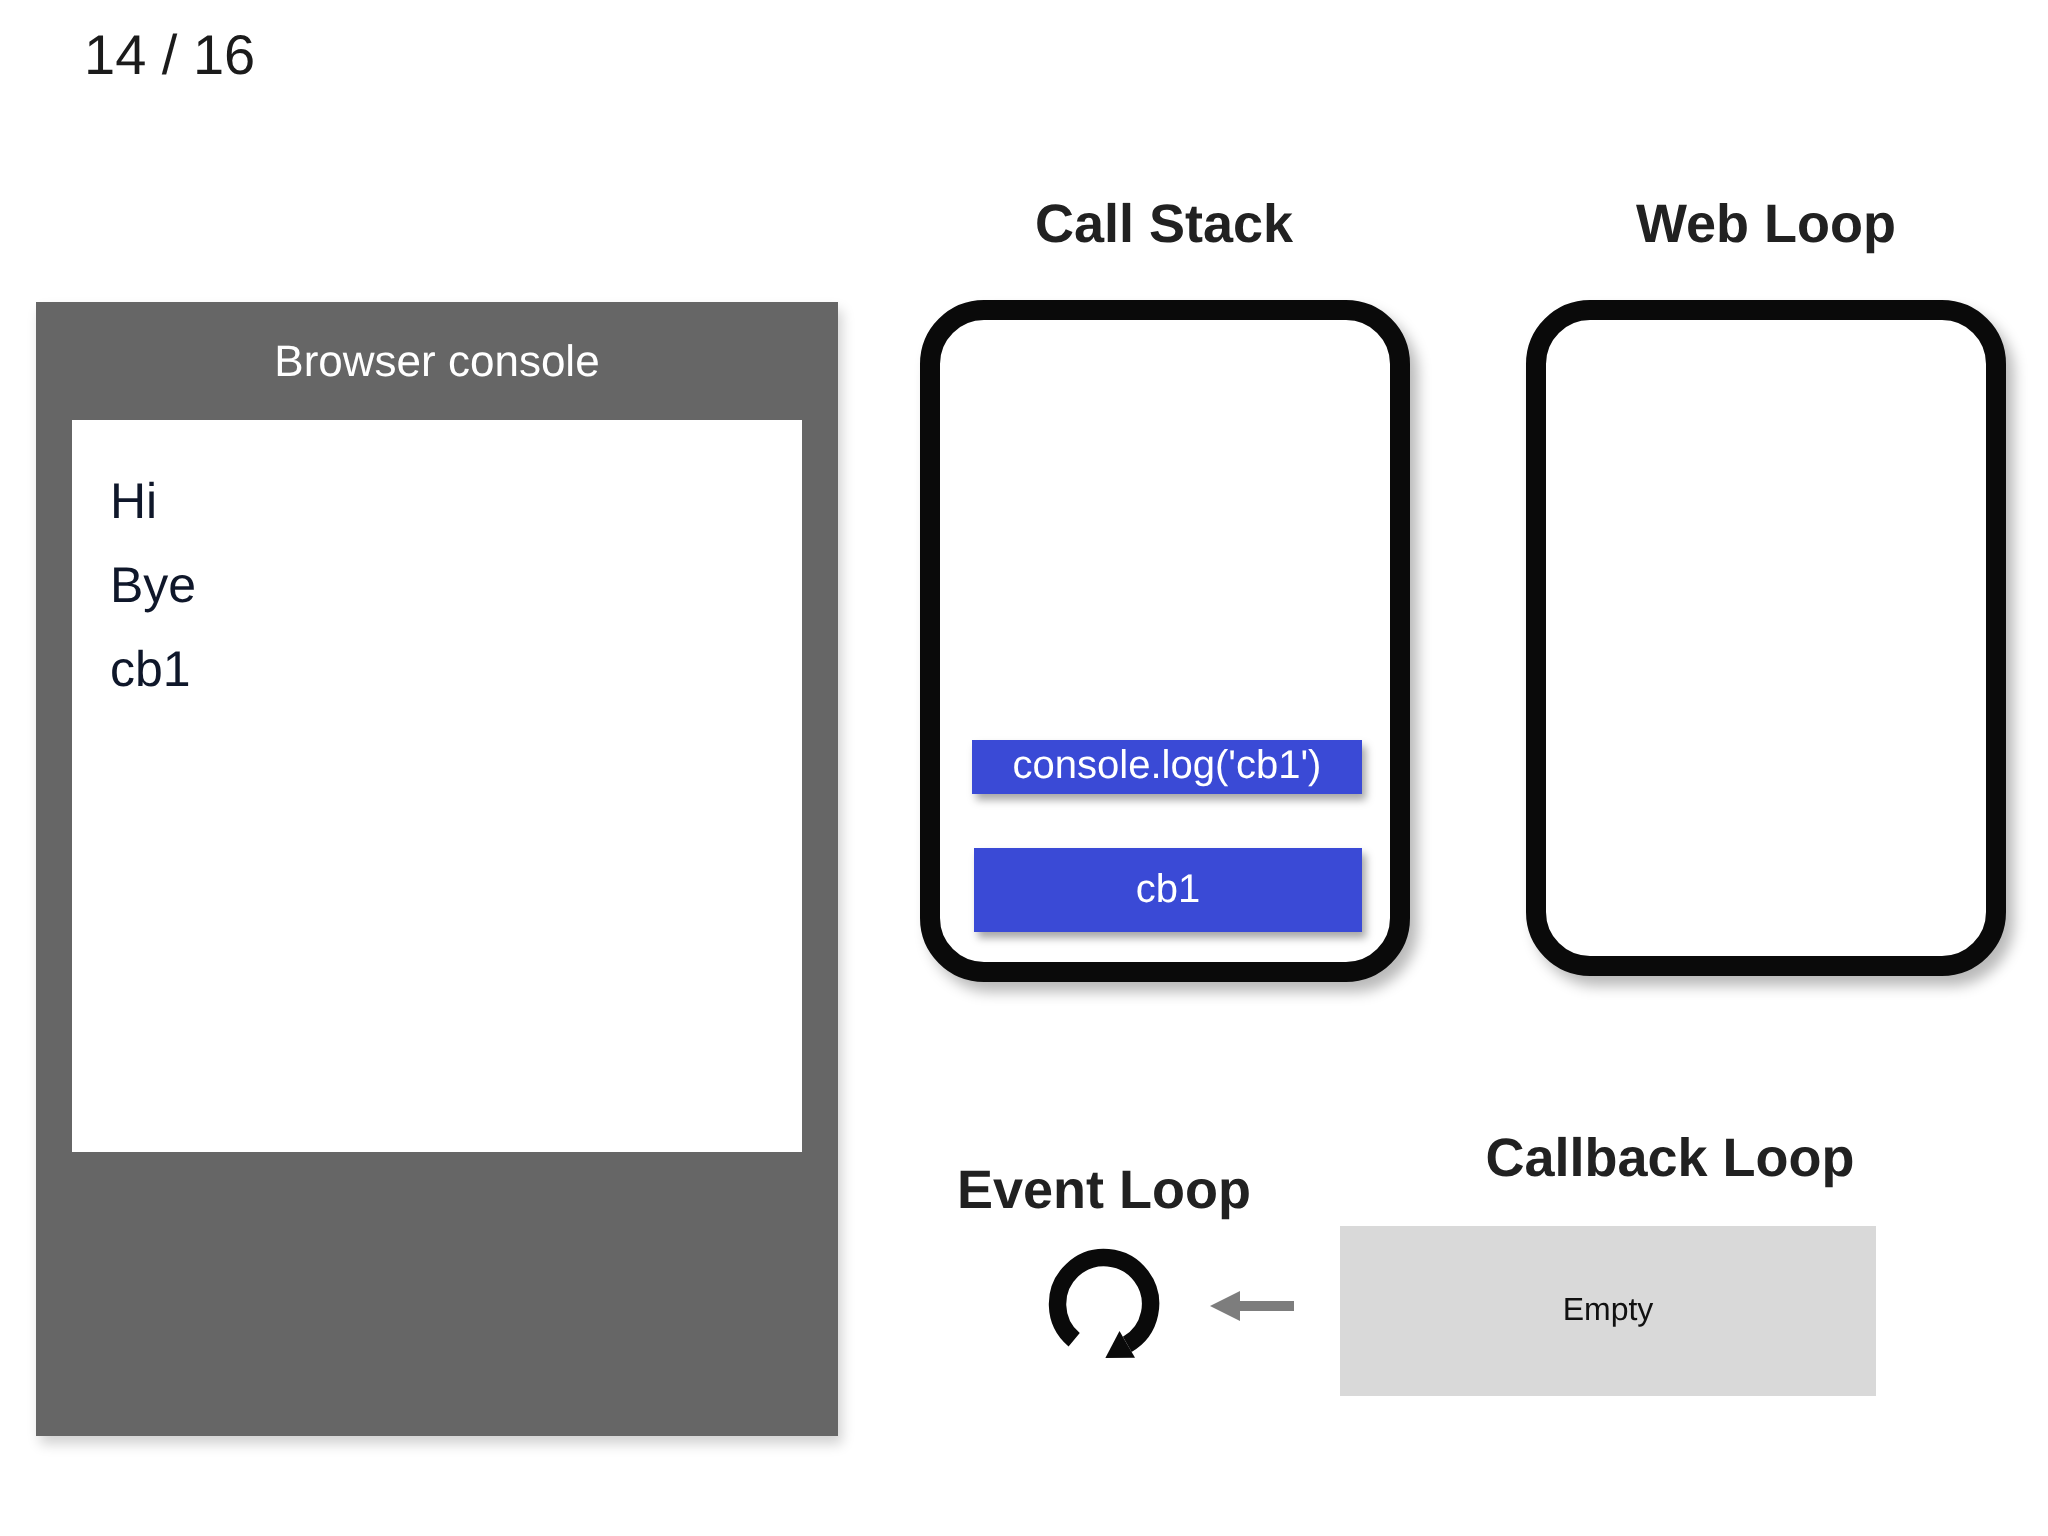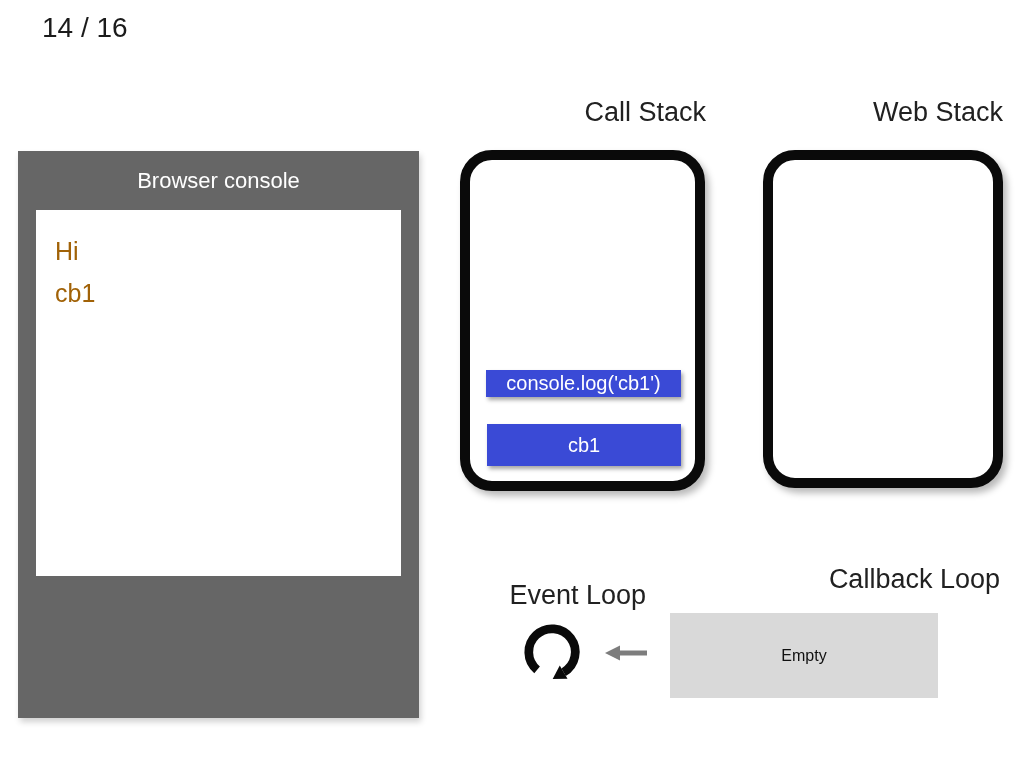--- a/index.html
+++ b/index.html
@@ -18,25 +18,25 @@
   .console-header{
     position:absolute;left:0;top:0;width:100%;height:59px;
     display:flex;align-items:center;justify-content:center;
     color:#ffffff;font-size:22px;
   }
   .console-body{
     position:absolute;left:18px;top:59px;width:365px;height:366px;
     background:#ffffff;box-sizing:border-box;padding:29px 0 0 19px;
   }
   .console-line{
-    font-size:25px;color:#a16207;line-height:1;margin:0 0 17px 0;
+    font-size:25px;color:#0f172a;line-height:1;margin:0 0 17px 0;
   }
   
   .section-title{
-    position:absolute;font-size:27px;color:#212121;text-align:right;
+    position:absolute;font-size:27px;color:#212121;text-align:center;font-weight:bold;
   }
   .call-stack-title{left:458px;top:97px;width:248px;}
   .web-apis-title{left:763px;top:97px;width:240px;}
   .event-loop-title{left:458px;top:564px;width:188px;margin-top:16px;}
   .callback-queue-title{left:670px;top:564px;width:330px;}
   
   .rounded-box{
     position:absolute;background:#ffffff;border:10px solid #0a0a0a;
     border-radius:32px;box-sizing:border-box;
     box-shadow:4px 5px 7px rgba(0,0,0,0.28);
@@ -65,30 +65,31 @@
 <body>
 
 <div class="canvas">
 
   <div class="slide-counter">14 / 16</div>
 
   <div class="console-panel">
     <div class="console-header">Browser console</div>
     <div class="console-body">
       <div class="console-line">Hi</div>
+      <div class="console-line">Bye</div>
       <div class="console-line">cb1</div>
     </div>
   </div>
 
   <div class="section-title call-stack-title">Call Stack</div>
   <div class="rounded-box call-stack-box"></div>
   <div class="stack-frame stack-frame-1">console.log('cb1')</div>
   <div class="stack-frame stack-frame-2">cb1</div>
 
-  <div class="section-title web-apis-title">Web Stack</div>
+  <div class="section-title web-apis-title">Web Loop</div>
   <div class="rounded-box web-apis-box"></div>
 
   <div class="section-title event-loop-title">Event Loop</div>
   <svg class="loop-icon" viewBox="0 0 64 66" xmlns="http://www.w3.org/2000/svg">
     <path d="M 16.6 50.4 A 24 24 0 1 1 44 52.8" fill="none" stroke="#0a0a0a" stroke-width="9" stroke-linecap="butt"></path>
     <polygon points="32.7,59.9 48,59.7 40,45.9" fill="#0a0a0a"></polygon>
   </svg>
   <svg class="queue-arrow" viewBox="0 0 42 18" xmlns="http://www.w3.org/2000/svg">
     <line x1="42" y1="9" x2="12" y2="9" stroke="#7d7d7d" stroke-width="5"></line>
     <polygon points="0,9 15,1.5 15,16.5" fill="#7d7d7d"></polygon>

